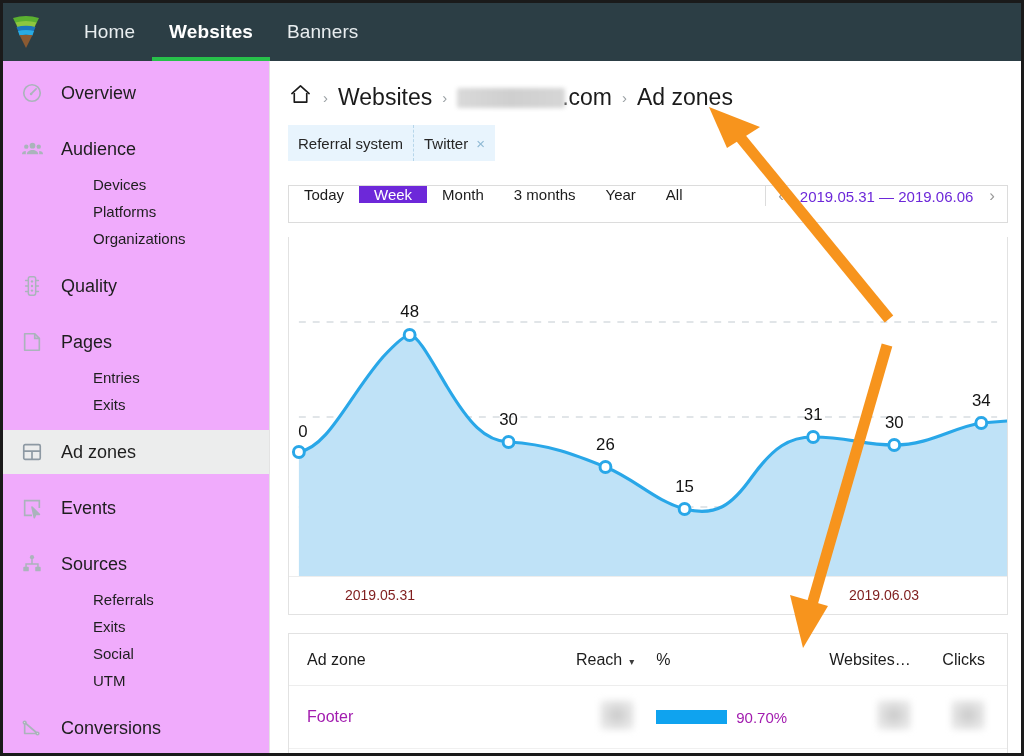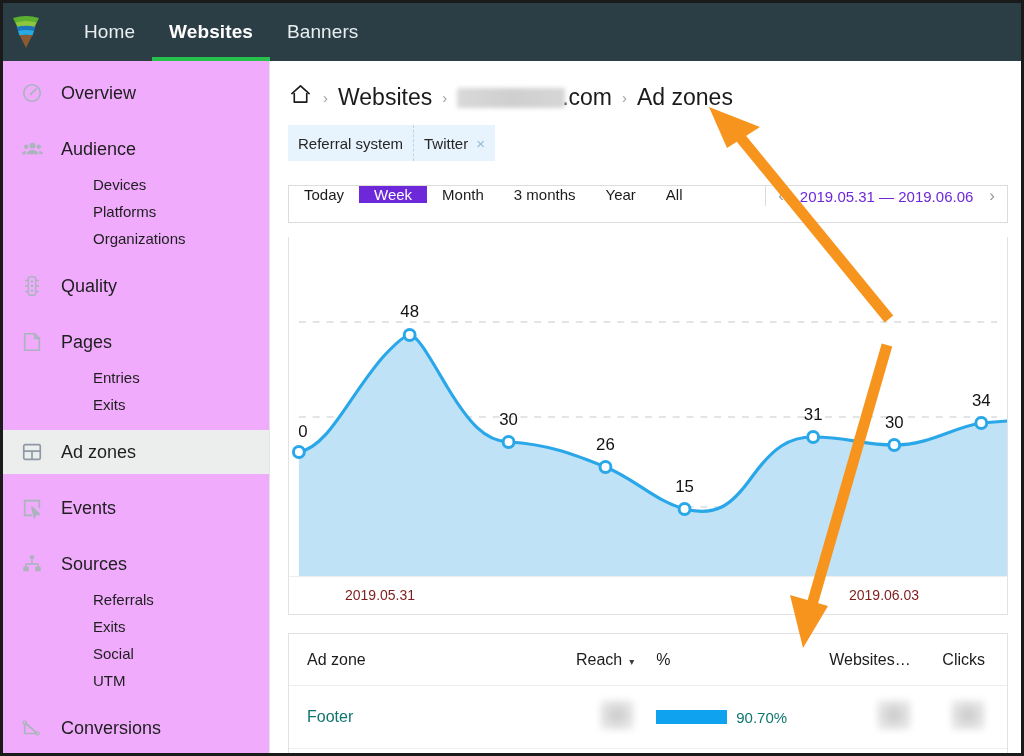--- a/index.html
+++ b/index.html
@@ -128,21 +128,21 @@
   }
   table { width: 100%; border-collapse: collapse; font-size: 16px; }
   thead th {
     font-weight: normal; color: #1c1c1c; text-align: right;
     padding: 17px 0 16px 0; border-bottom: 1px solid #ededed;
     white-space: nowrap;
   }
   thead th.c-zone { text-align: left; padding-left: 18px; }
   tbody td {
     padding: 14px 0; border-bottom: 1px solid #f0f0f0;
-    text-align: right; color: #0f766e; white-space: nowrap;
+    text-align: right; color: #a21caf; white-space: nowrap;
   }
   tbody td.c-zone { text-align: left; padding-left: 18px; }
   .sortcaret { font-size: 10px; color: #3c3c3c; margin-left: 7px; }
   .blurcell { position: relative; }
   .blurval {
     display: inline-block; width: 34px; height: 30px;
     background: radial-gradient(ellipse at center,#c9c9c9 0%,#e4e4e4 60%,#f2f2f2 100%);
     filter: blur(3px); border-radius: 3px;
   }
   .pctwrap { display: flex; align-items: center; gap: 9px; }

